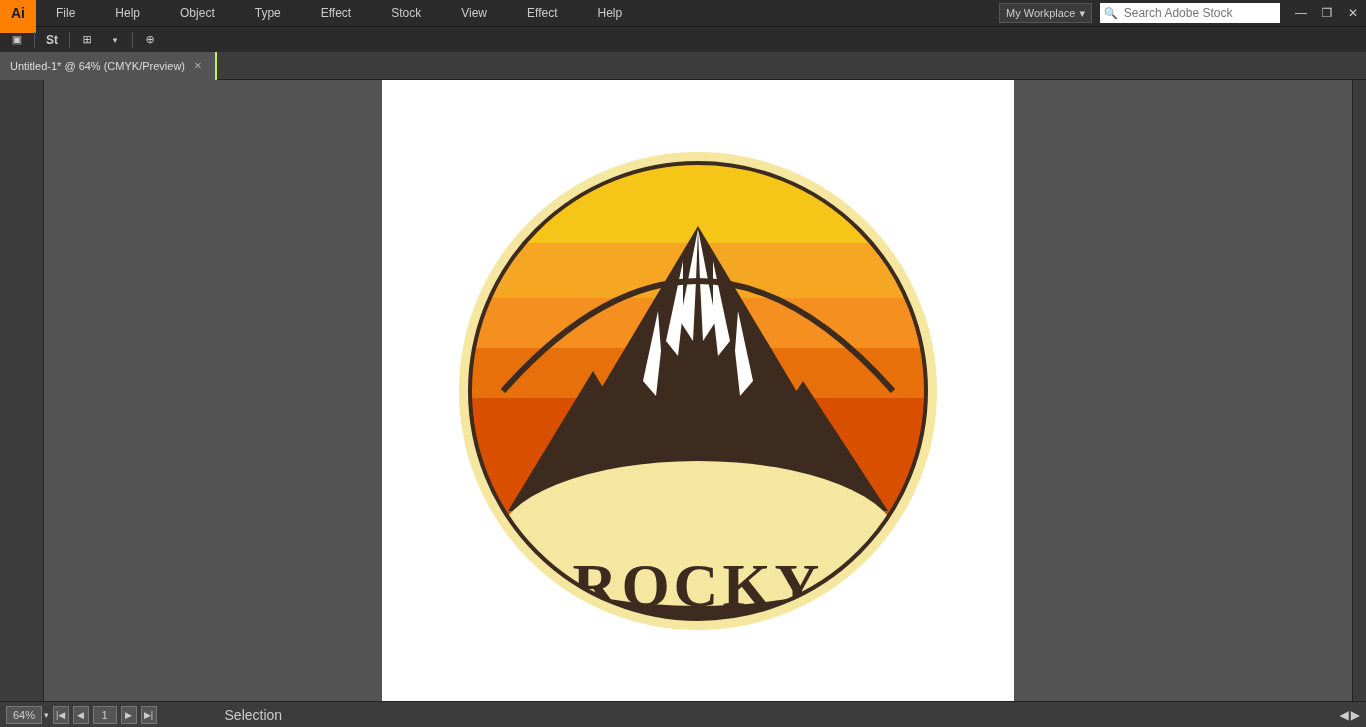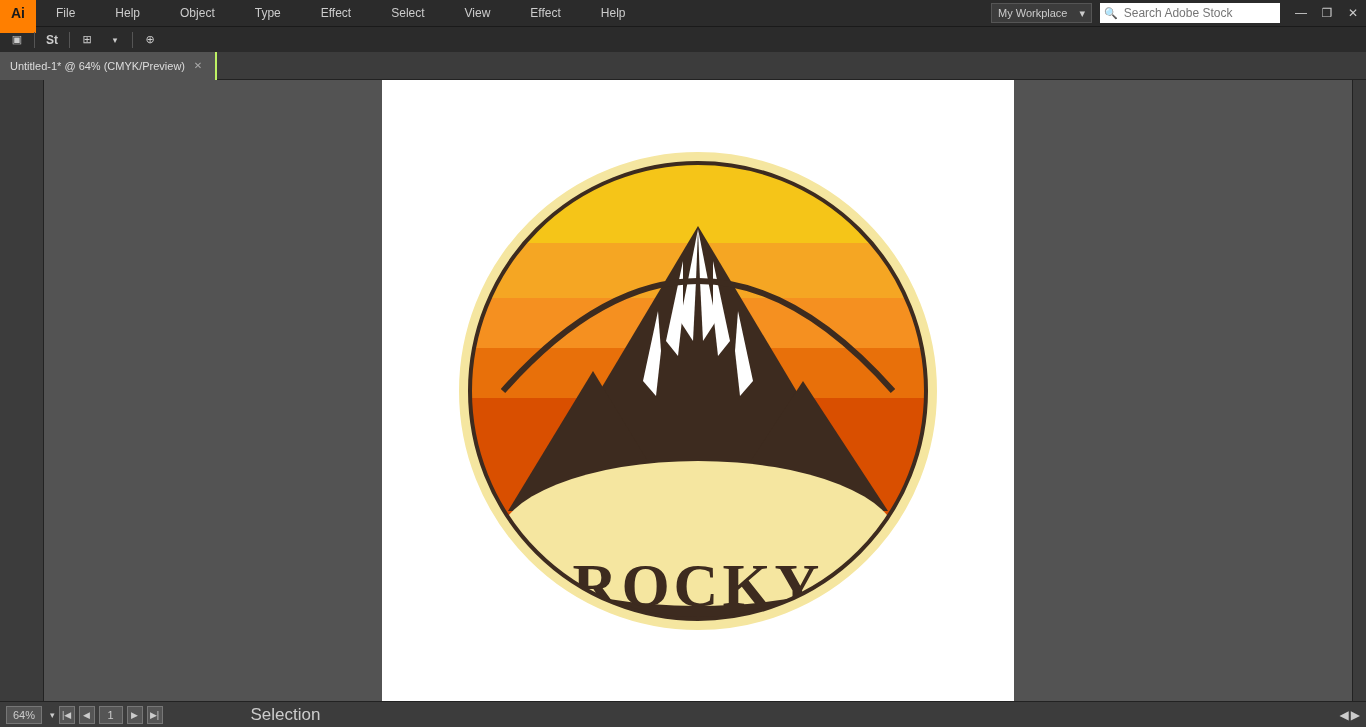--- a/index.html
+++ b/index.html
@@ -46,21 +46,21 @@
     #workspace-selector {
       display: flex;
       align-items: center;
       background: #3c3c3c;
       border: 1px solid #555;
       height: 20px;
       padding: 0 6px;
       color: #ccc;
       font-size: 11px;
       cursor: pointer;
-      gap: 12px;
+      gap: 4px;
     }
     #search-stock {
       display: flex;
       align-items: center;
       background: #fff;
       height: 20px;
       width: 180px;
       padding: 0 6px;
       font-size: 11px;
       color: #999;
@@ -193,21 +193,21 @@
       width: 100%;
       border-top: 1px solid #222;
       padding: 0 6px;
       gap: 4px;
       font-size: 11px;
       color: #ccc;
     }
     #zoom-box {
       display: flex;
       align-items: center;
-      gap: 8px;
+      gap: 2px;
     }
     #zoom-input {
       width: 36px;
       height: 18px;
       background: #555;
       border: 1px solid #777;
       color: #ccc;
       font-size: 11px;
       text-align: center;
     }
@@ -231,23 +231,23 @@
     #page-input {
       width: 24px;
       height: 18px;
       background: #555;
       border: 1px solid #777;
       color: #ccc;
       font-size: 11px;
       text-align: center;
     }
     #selection-label {
-      margin-left: 84px;
-      color: #ccc;
-      font-size: 17px;
+      margin-left: 64px;
+      color: #ccc;
+      font-size: 14px;
     }
     #play-controls {
       display: flex;
       align-items: center;
       gap: 2px;
       margin-left: auto;
     }
     .play-btn {
       color: #ccc;
       font-size: 12px;
@@ -263,21 +263,21 @@
 </head>
 <body>
 
 <div id="menu-bar">
   <div id="ai-logo">Ai</div>
   <div class="menu-item">File</div>
   <div class="menu-item">Help</div>
   <div class="menu-item">Object</div>
   <div class="menu-item">Type</div>
   <div class="menu-item">Effect</div>
-  <div class="menu-item">Select</div>
+  <div class="menu-item">Stock</div>
   <div class="menu-item">View</div>
   <div class="menu-item">Effect</div>
   <div class="menu-item">Help</div>
 
   <div id="menu-right">
     <div id="workspace-selector">
       <span>My Workplace</span>
       <span>▾</span>
     </div>
     <div style="display:flex;align-items:center;background:#fff;height:20px;width:180px;border:none;margin-left:4px;">

